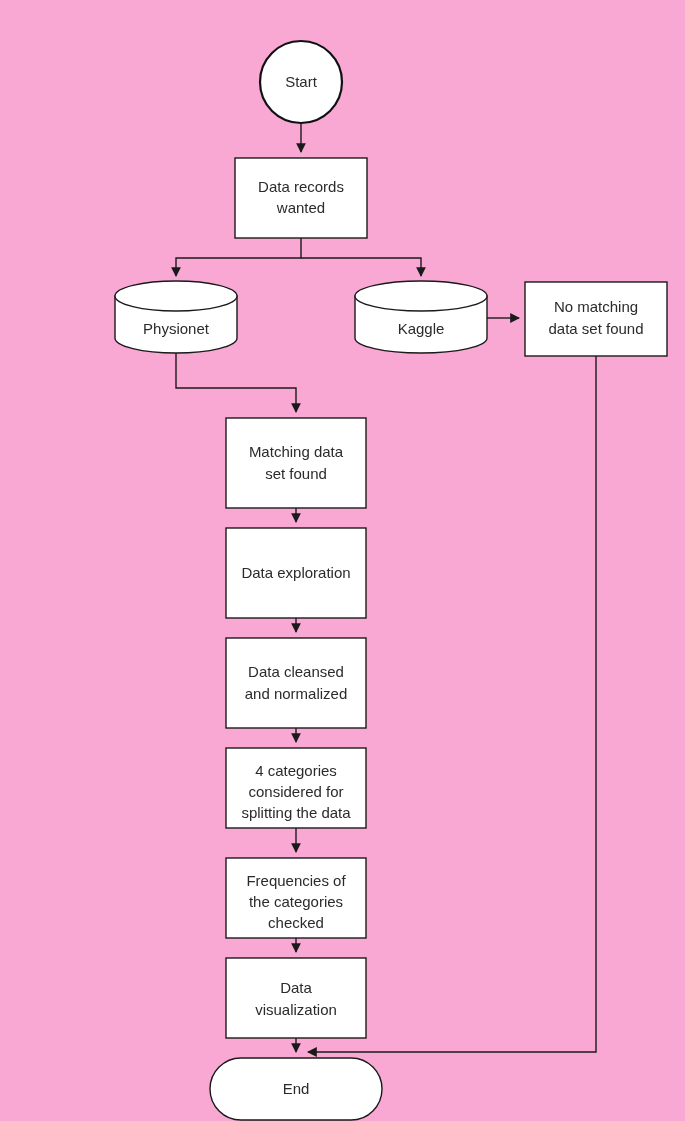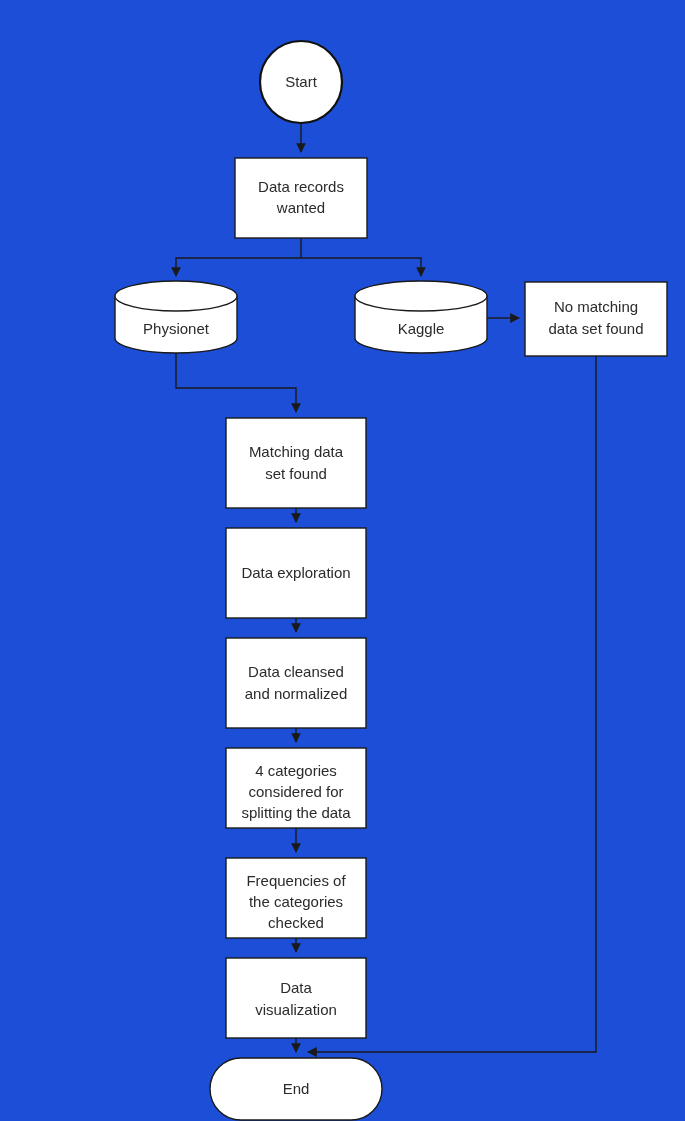--- a/index.html
+++ b/index.html
@@ -8,21 +8,21 @@
     padding: 0;
     background: #ffffff;
   }
   body {
     font-family: "Liberation Sans", sans-serif;
   }
   #canvas {
     position: relative;
     width: 685px;
     height: 1121px;
-    background: #1d4ed8;
+    background: #f9a8d4;
     overflow: hidden;
   }
   #flow-svg {
     position: absolute;
     top: 0;
     left: 0;
     width: 685px;
     height: 1121px;
   }
   .node-text {

